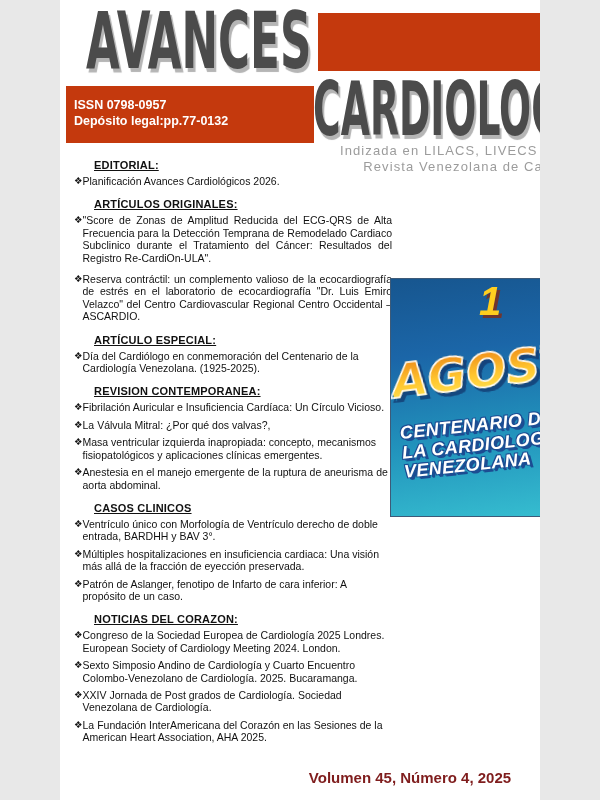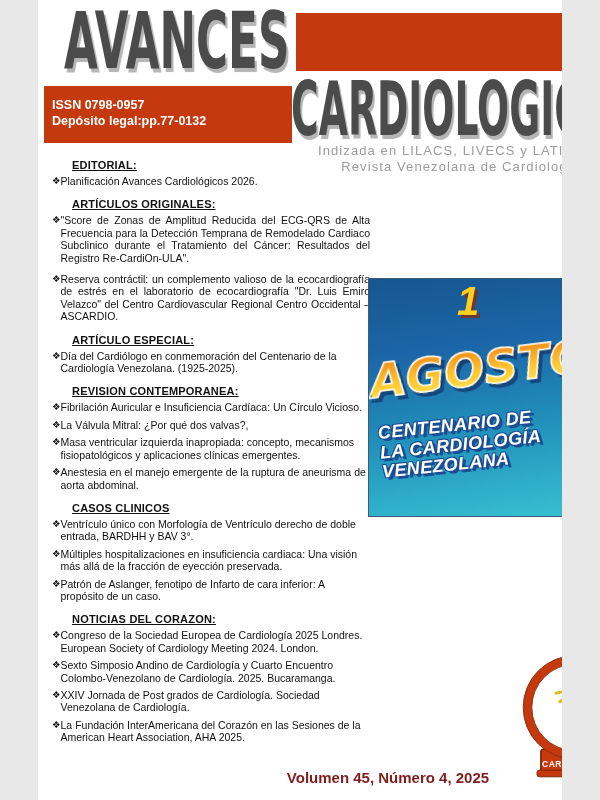--- a/index.html
+++ b/index.html
@@ -1,17 +1,17 @@
 <!DOCTYPE html>
 <html><head>
 <meta charset="utf-8">
 <style>
   html,body { margin:0; padding:0; background:#e8e8e8; }
   #page {
-    position:relative; width:524px; height:800px; margin:0 auto;
+    position:relative; width:480px; height:800px; margin:0 auto;
     background:#ffffff; overflow:hidden;
     font-family:"Liberation Sans", sans-serif; color:#111;
   }
 
   
   .bar-top {
     position:absolute; left:258px; top:13px; width:334px; height:58px;
     background:#c4390d;
   }
   .title-avances {

